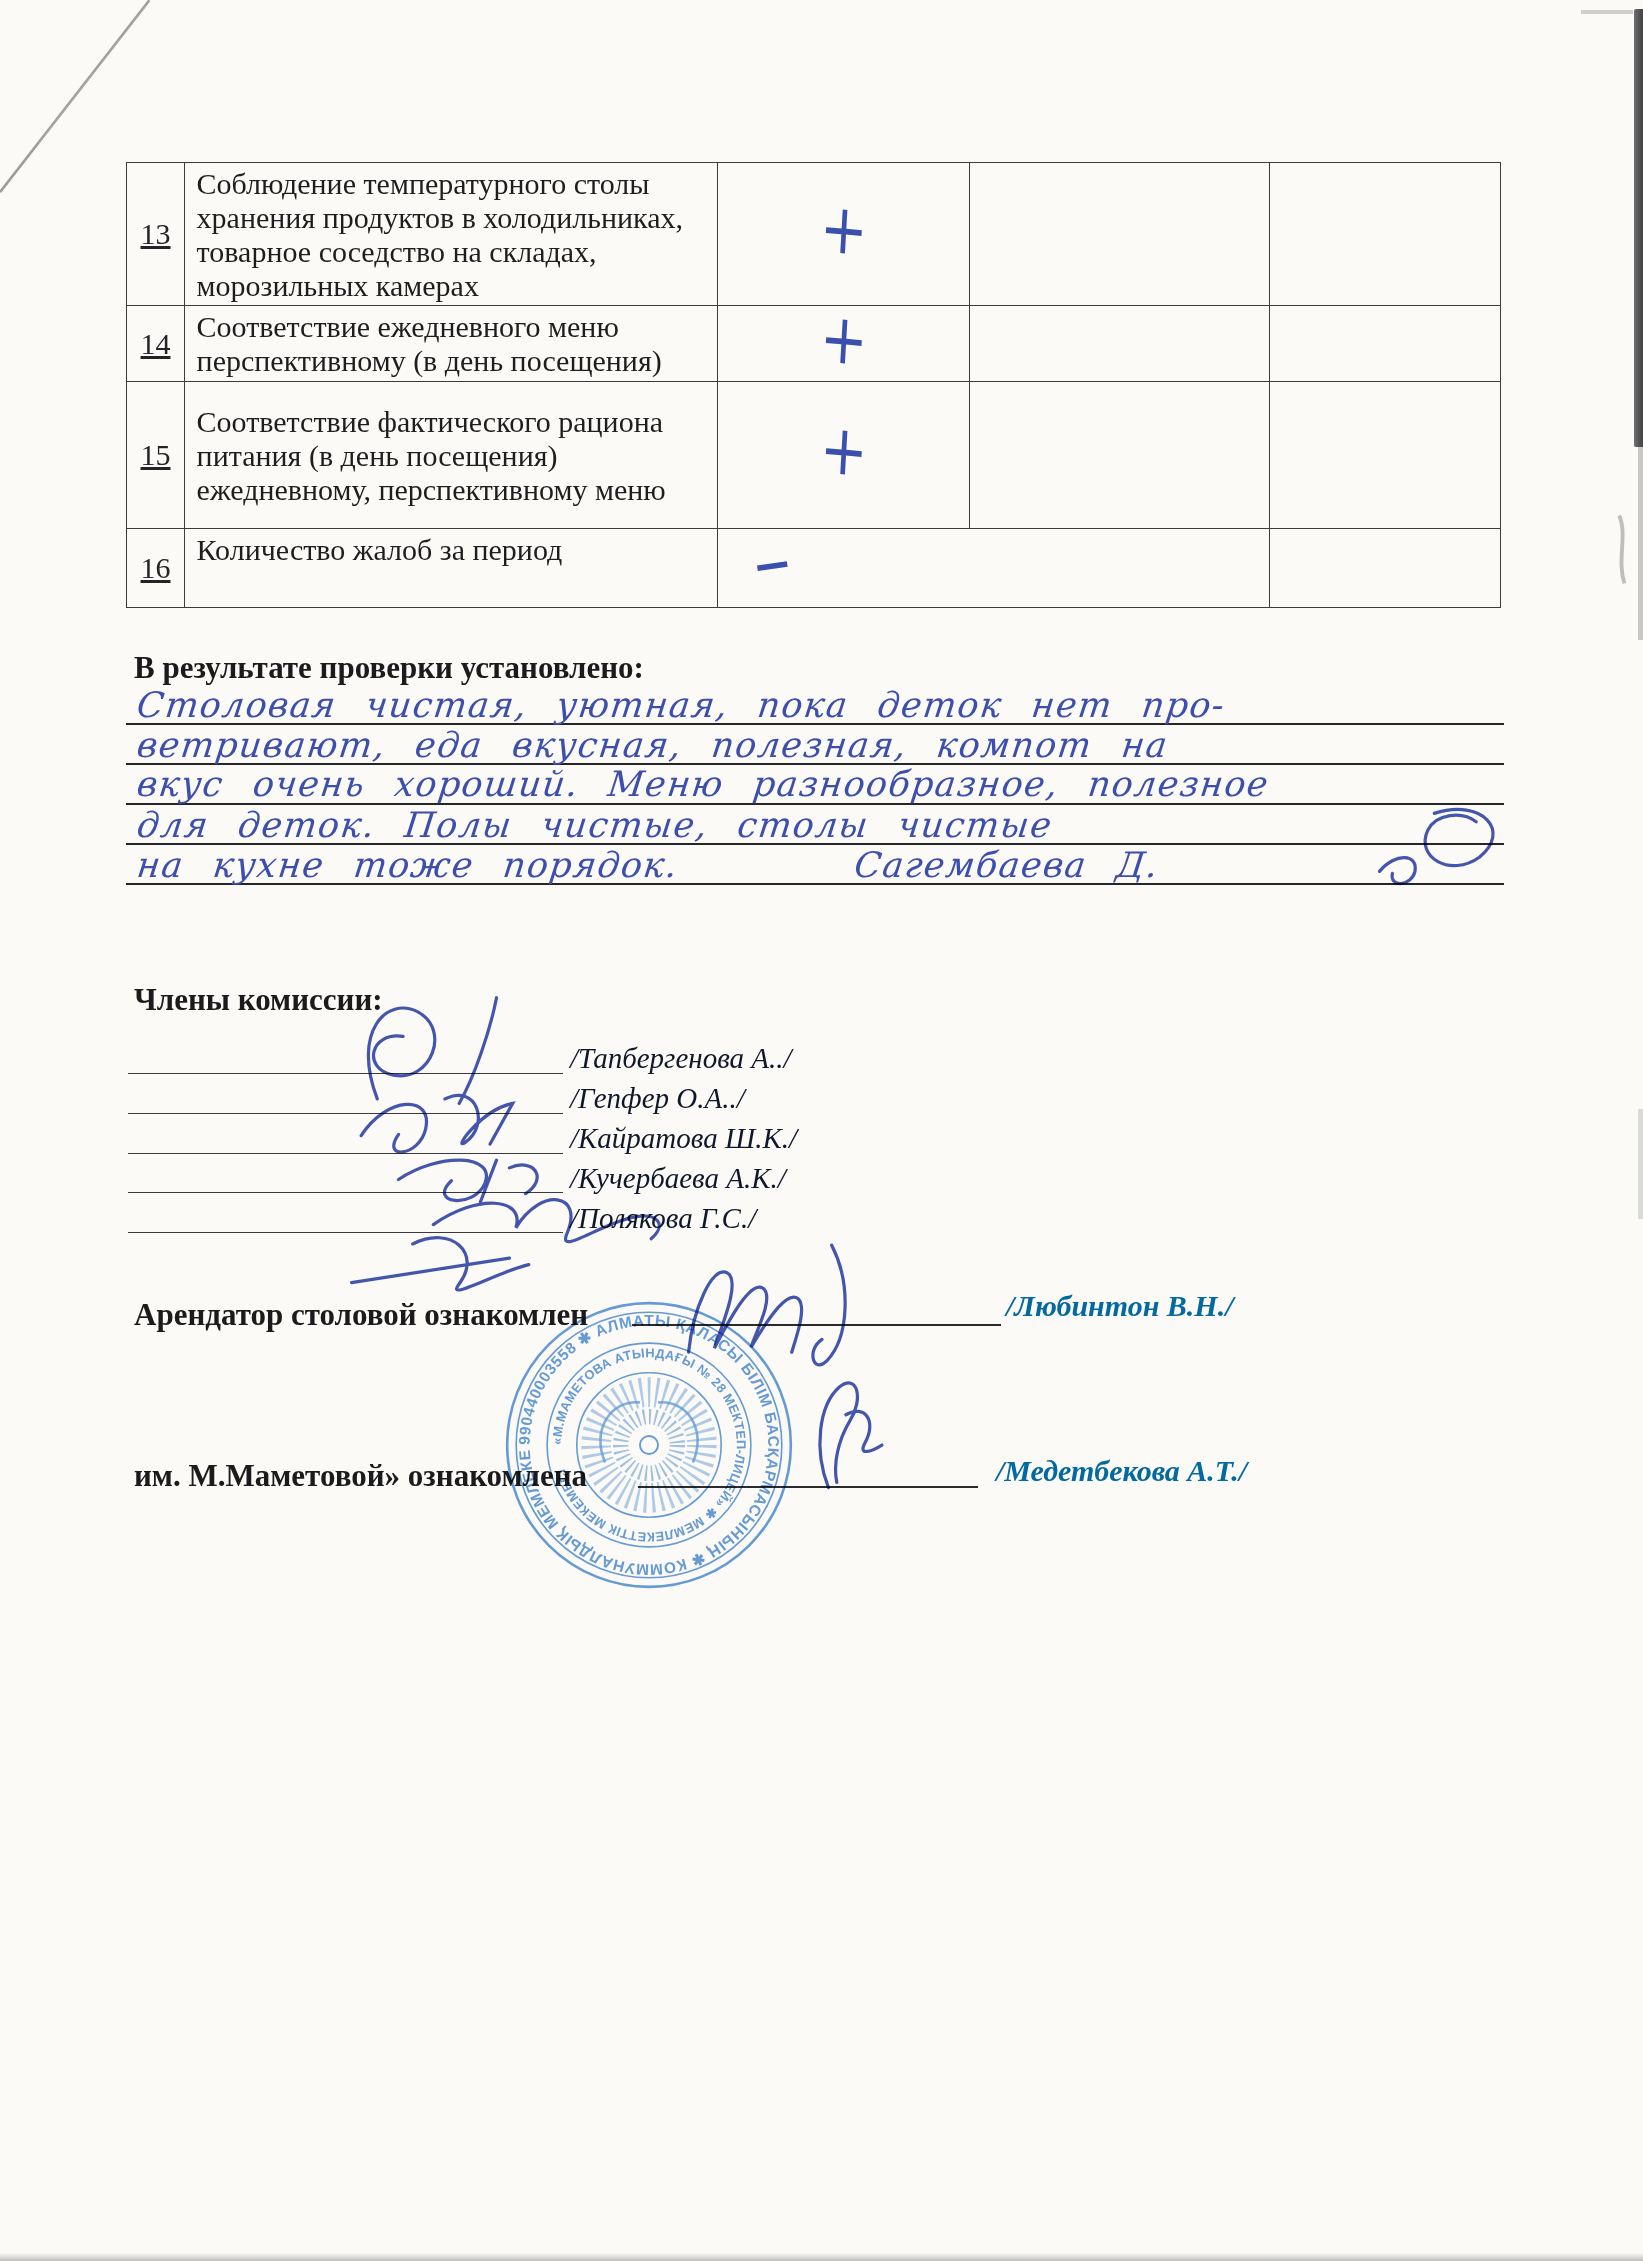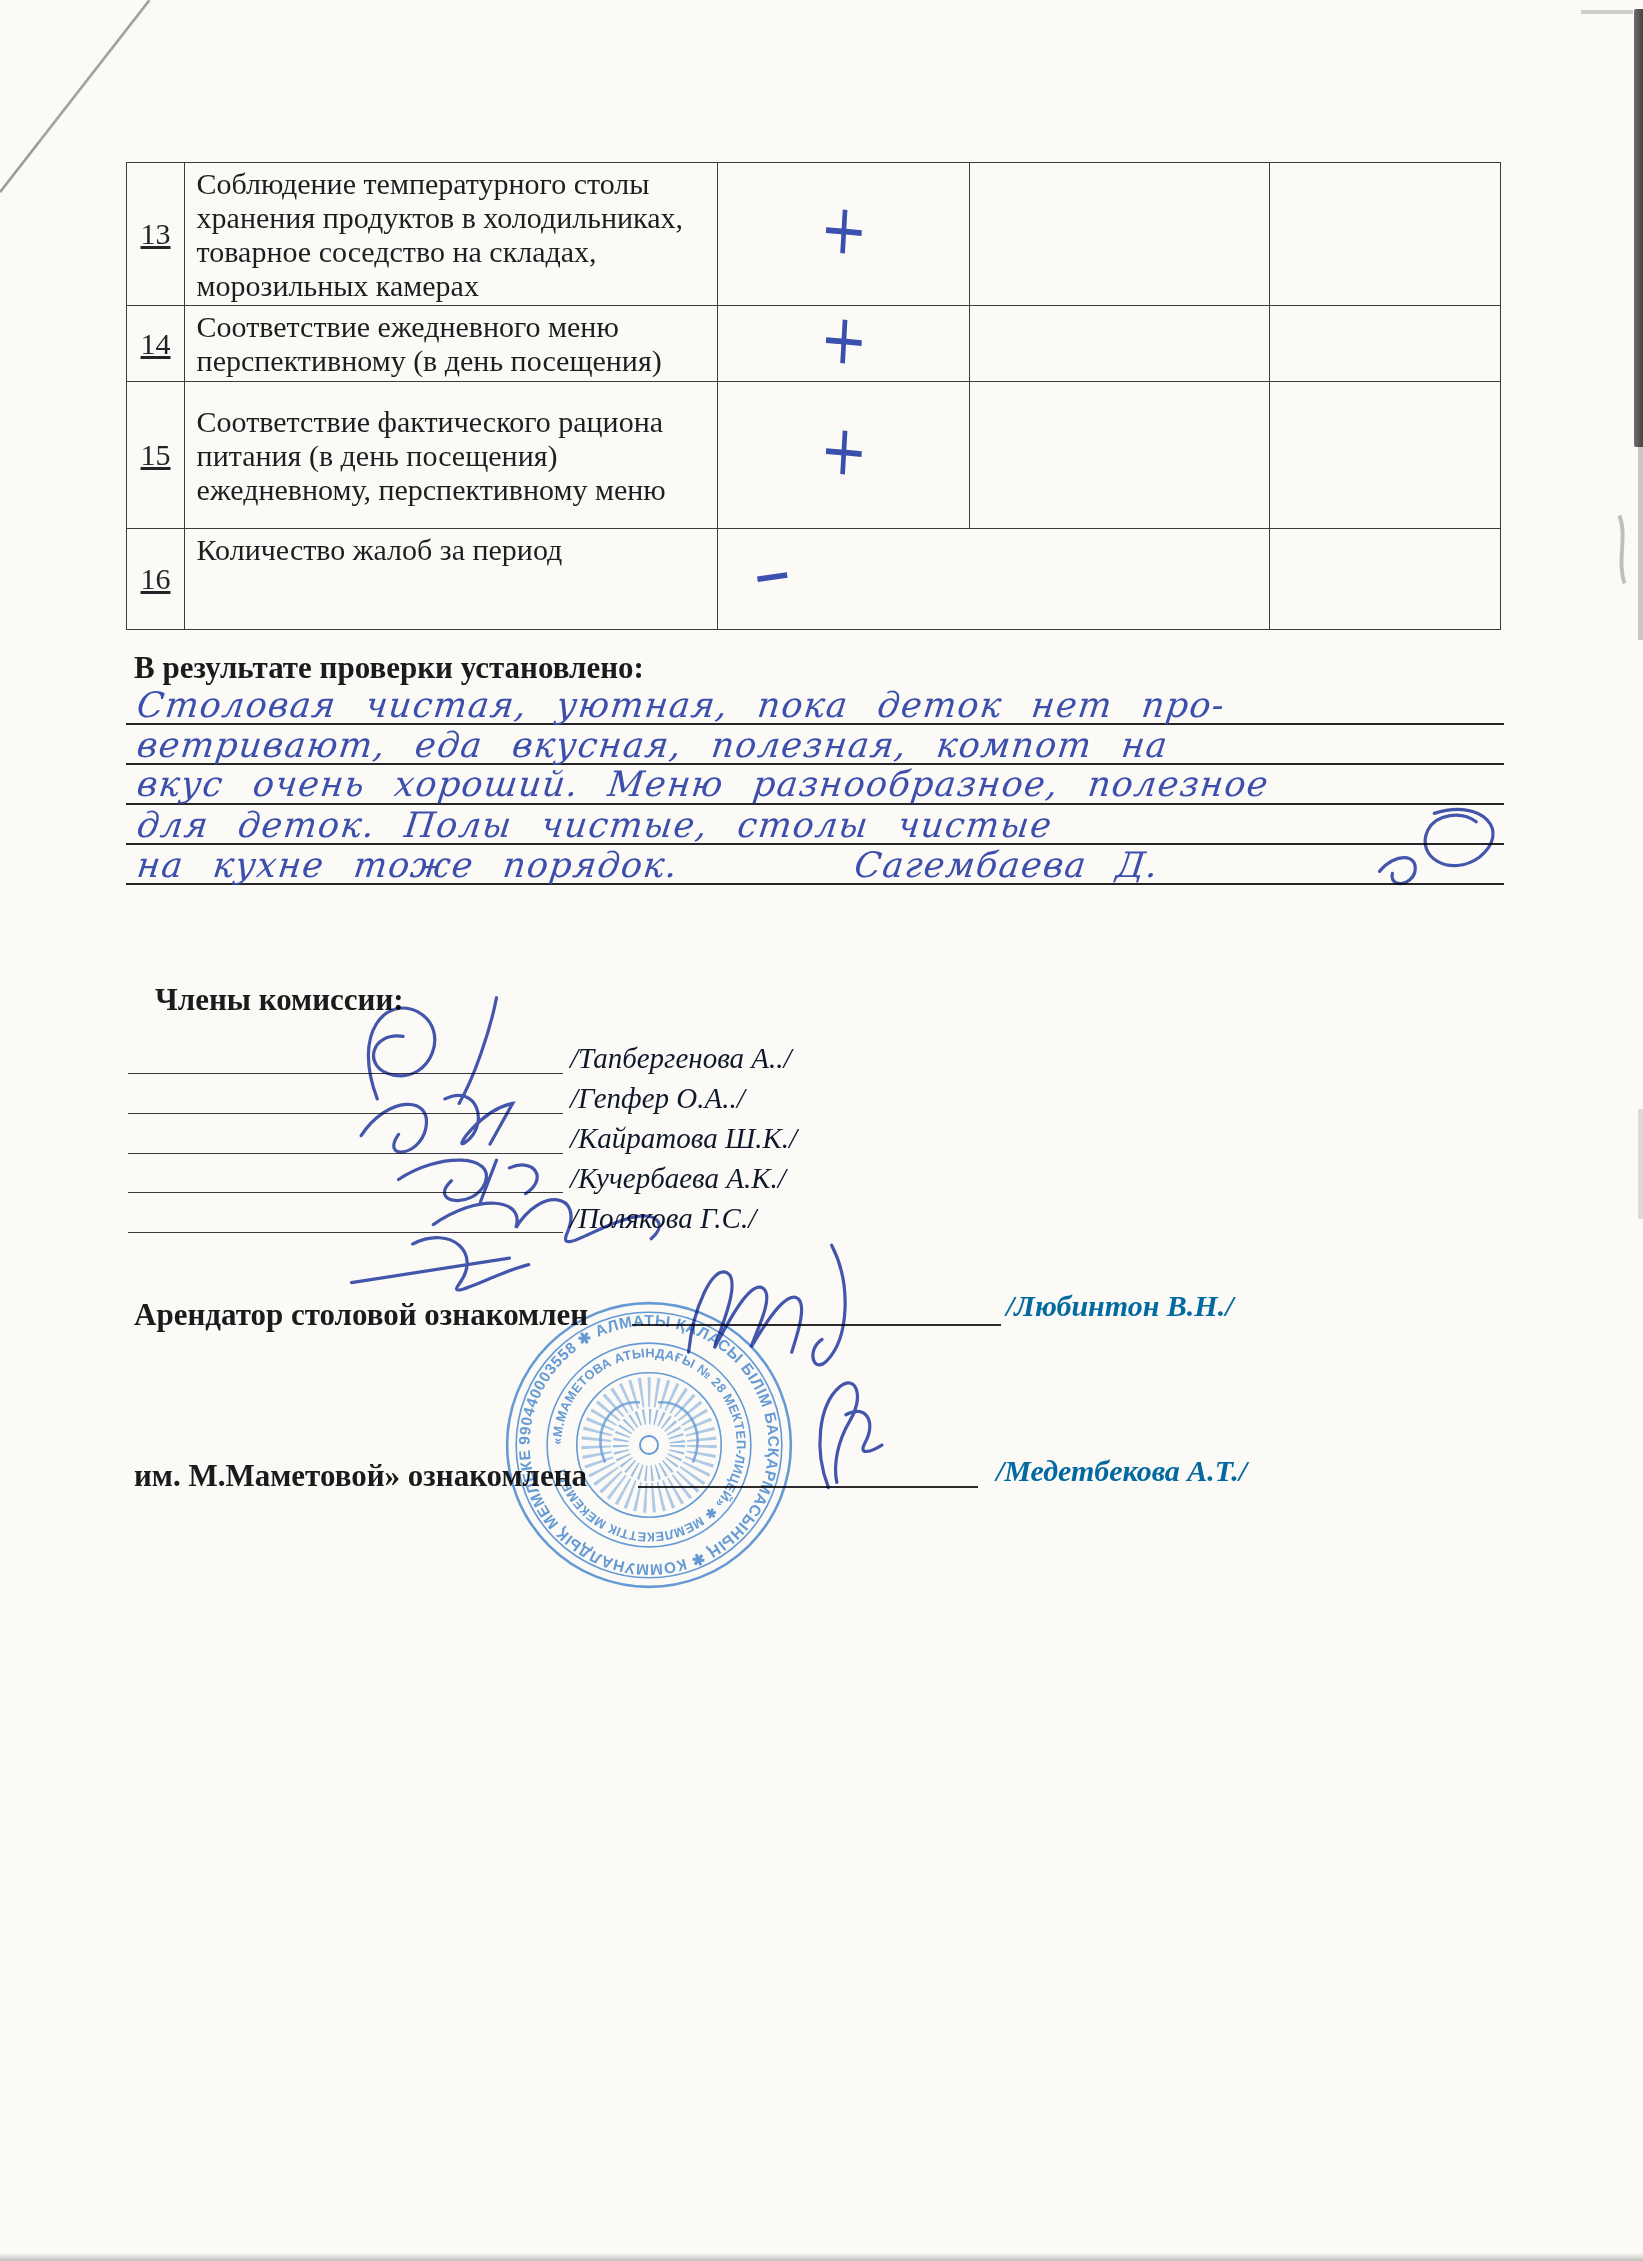--- a/index.html
+++ b/index.html
@@ -95,21 +95,21 @@
       <td></td>
       <td></td>
     </tr>
     <tr style="height:147px">
       <td class="num">15</td>
       <td class="desc">Соответствие фактического рациона питания (в день посещения) ежедневному, перспективному меню</td>
       <td class="mark-cell"><span class="hw-mark">+</span></td>
       <td></td>
       <td></td>
     </tr>
-    <tr style="height:101px">
+    <tr style="height:79px">
       <td class="num">16</td>
       <td class="desc" style="vertical-align:top">Количество жалоб за период</td>
       <td class="mark-left" colspan="2"><span class="hw-dash">−</span></td>
       <td></td>
     </tr>
   </tbody>
     </table>
 
   <div class="b-label" style="left:134px;top:650px;">В результате проверки установлено:</div>
 
@@ -119,21 +119,21 @@
     <div class="rule" style="top:803px"></div>
     <div class="rule" style="top:843px"></div>
     <div class="rule" style="top:883px"></div>
     <div class="hw-line" style="top:685px">Столовая чистая, уютная, пока деток нет про-</div>
     <div class="hw-line" style="top:725px">ветривают, еда вкусная, полезная, компот на</div>
     <div class="hw-line" style="top:764px">вкус очень хороший. Меню разнообразное, полезное</div>
     <div class="hw-line" style="top:805px">для деток. Полы чистые, столы чистые</div>
     <div class="hw-line" style="top:845px">на кухне тоже порядок.      Сагембаева Д.</div>
   </div>
 
-  <div class="b-label" style="left:134px;top:982px;margin-left:21px;">Члены комиссии:</div>
+  <div class="b-label" style="left:134px;top:982px;">Члены комиссии:</div>
 
   <div>
     <div class="member-rule" style="top:1073px"></div>
     <div class="member-rule" style="top:1113px"></div>
     <div class="member-rule" style="top:1153px"></div>
     <div class="member-rule" style="top:1192px"></div>
     <div class="member-rule" style="top:1232px"></div>
     <div class="member-name" style="top:1042px">/Тапбергенова А../</div>
     <div class="member-name" style="top:1082px">/Гепфер О.А../</div>
     <div class="member-name" style="top:1122px">/Кайратова Ш.К./</div>

